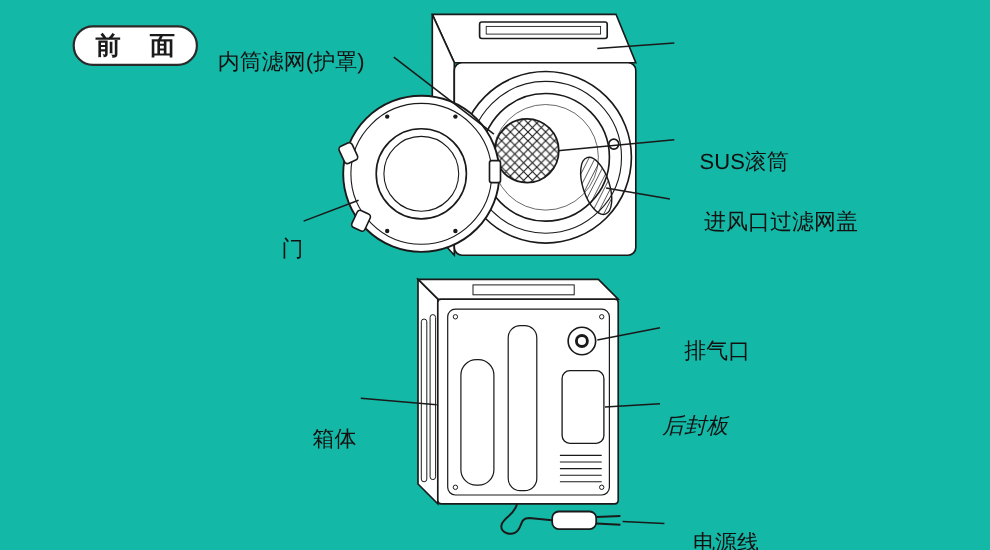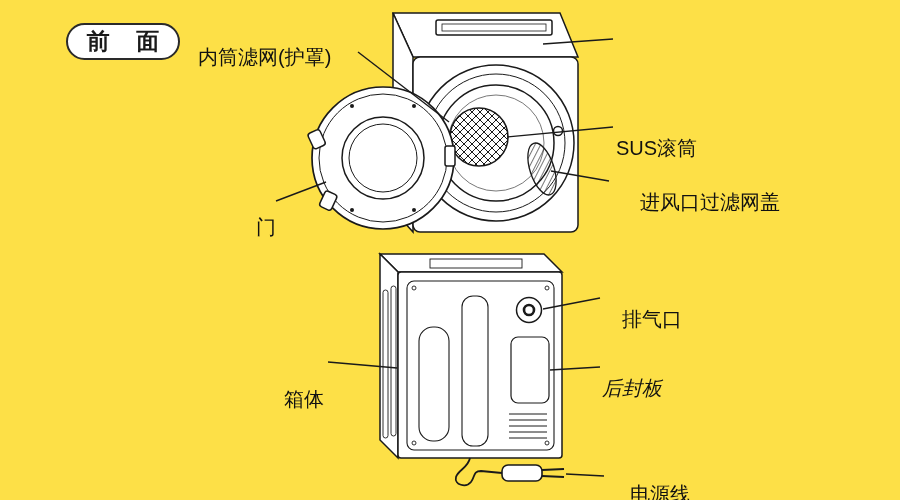--- a/index.html
+++ b/index.html
@@ -5,21 +5,21 @@
   html, body {
     margin: 0;
     padding: 0;
     background: #ffffff;
     font-family: "Liberation Sans", "DejaVu Sans", sans-serif;
   }
   .stage {
     position: relative;
     width: 900px;
     height: 500px;
-    background: #fde047;
+    background: #14b8a6;
     overflow: hidden;
   }
   .diagram-svg {
     position: absolute;
     left: 0;
     top: 0;
   }
   .view-badge {
     position: absolute;
     box-sizing: border-box;
@@ -43,21 +43,21 @@
     position: absolute;
     font-size: 20px;
     font-weight: 500;
     color: #111111;
     white-space: nowrap;
     line-height: 1.1;
     margin-top: 20px;
   }
   .lbl-inner-filter  { left: 198px; top: 26px; }
   .lbl-control-panel { left: 616px; top: 28px; }
-  .lbl-drum          { left: 616px; top: 117px; }
+  .lbl-drum          { left: 636px; top: 117px; }
   .lbl-inlet         { left: 640px; top: 171px; }
   .lbl-door          { left: 256px; top: 196px; }
   .lbl-exhaust       { left: 622px; top: 288px; }
   .lbl-cabinet       { left: 284px; top: 368px; }
   .lbl-rear-plate    { left: 602px; top: 357px; font-style: italic; }
   .lbl-power-cord    { left: 630px; top: 463px; }
 </style>
 </head>
 <body>
 

